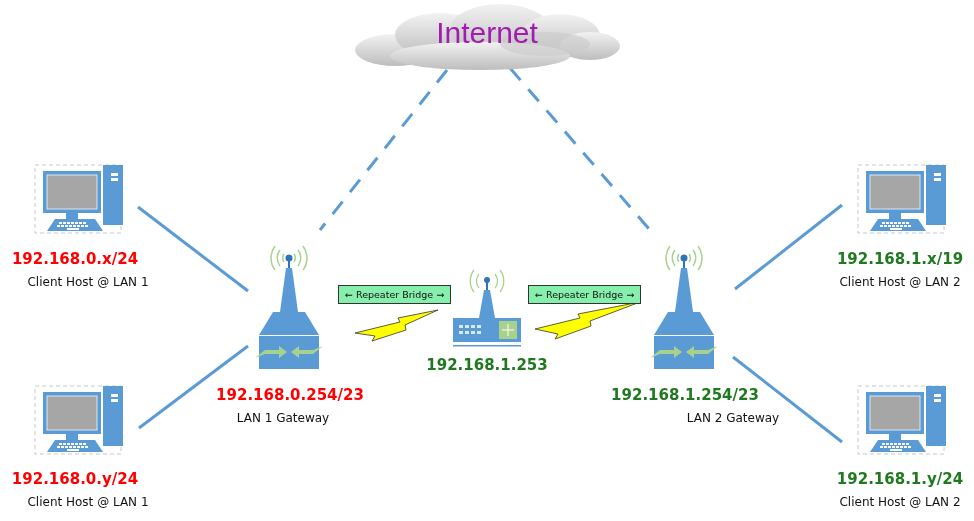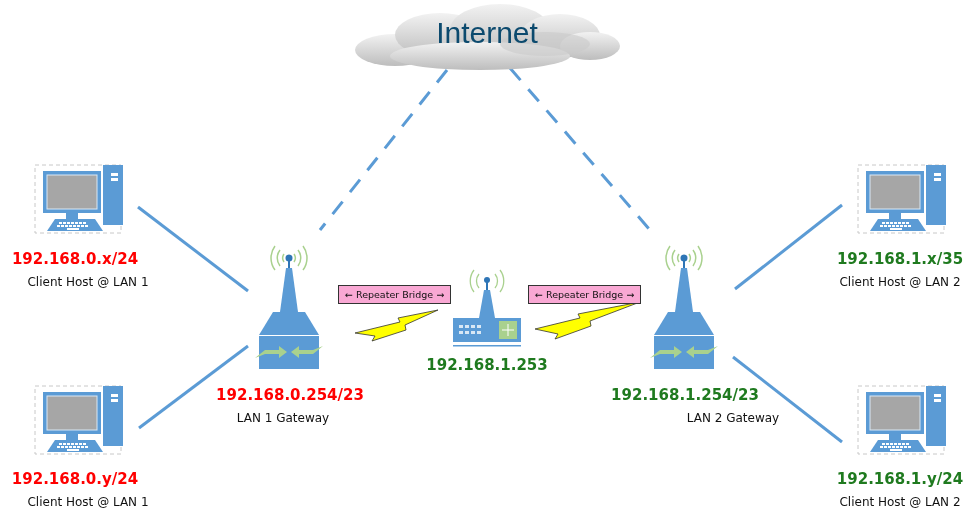--- a/index.html
+++ b/index.html
@@ -3,22 +3,22 @@
 <meta charset="utf-8">
 <style>
   html, body { margin: 0; padding: 0; background: #ffffff; }
   body { width: 974px; height: 521px; position: relative; overflow: hidden; font-family: "Liberation Sans", sans-serif; }
   #diagram { position: absolute; left: 0; top: 0; }
   .lbl { position: absolute; white-space: nowrap; transform: translateX(-50%); font-family: "DejaVu Sans", "Liberation Sans", sans-serif; }
   .ip { font-size: 15px; font-weight: bold; }
   .ip.red { color: #ff0000; }
   .ip.green { color: #1f7a1f; }
   .cap { font-size: 12px; color: #111; }
-  .internet { position: absolute; left: 487px; top: 16px; transform: translateX(-50%); font-size: 30px; color: #0c4a6e; font-family: "Liberation Sans", sans-serif; }
-  .bridge { position: absolute; border: 1px solid #333; background: #f9a8d4; font-size: 9.5px; padding: 3px 6px; font-family: "DejaVu Sans", sans-serif; color: #111; white-space: nowrap; }
+  .internet { position: absolute; left: 487px; top: 16px; transform: translateX(-50%); font-size: 30px; color: #a21caf; font-family: "Liberation Sans", sans-serif; }
+  .bridge { position: absolute; border: 1px solid #333; background: #86efac; font-size: 9.5px; padding: 3px 6px; font-family: "DejaVu Sans", sans-serif; color: #111; white-space: nowrap; }
 </style>
 </head>
 <body>
 
 <svg id="diagram" width="974" height="521" viewBox="0 0 974 521" xmlns="http://www.w3.org/2000/svg">
   <defs>
     <linearGradient id="cloudGrad" x1="0" y1="0" x2="0" y2="1">
       <stop offset="0" stop-color="#f2f2f2"></stop>
       <stop offset="1" stop-color="#bdbdbd"></stop>
     </linearGradient>
@@ -125,21 +125,21 @@
 
 <div class="bridge" style="left:338px; top:285px;">← Repeater Bridge →</div>
 <div class="bridge" style="left:528px; top:285px;">← Repeater Bridge →</div>
 
 <div class="lbl ip red" style="left:75px; top:250px;">192.168.0.x/24</div>
 <div class="lbl cap" style="left:88px; top:275px;">Client Host @ LAN 1</div>
 
 <div class="lbl ip red" style="left:75px; top:470px;text-align:center;">192.168.0.y/24</div>
 <div class="lbl cap" style="left:88px; top:495px;">Client Host @ LAN 1</div>
 
-<div class="lbl ip green" style="left:900px; top:250px;">192.168.1.x/35</div>
+<div class="lbl ip green" style="left:900px; top:250px;">192.168.1.x/19</div>
 <div class="lbl cap" style="left:900px; top:275px;">Client Host @ LAN 2</div>
 
 <div class="lbl ip green" style="left:900px; top:470px;">192.168.1.y/24</div>
 <div class="lbl cap" style="left:900px; top:495px;">Client Host @ LAN 2</div>
 
 <div class="lbl ip red" style="left:290px; top:386px;">192.168.0.254/23</div>
 <div class="lbl cap" style="left:283px; top:411px;">LAN 1 Gateway</div>
 
 <div class="lbl ip green" style="left:685px; top:386px;">192.168.1.254/23</div>
 <div class="lbl cap" style="left:685px; top:411px;margin-left:48px;">LAN 2 Gateway</div>

